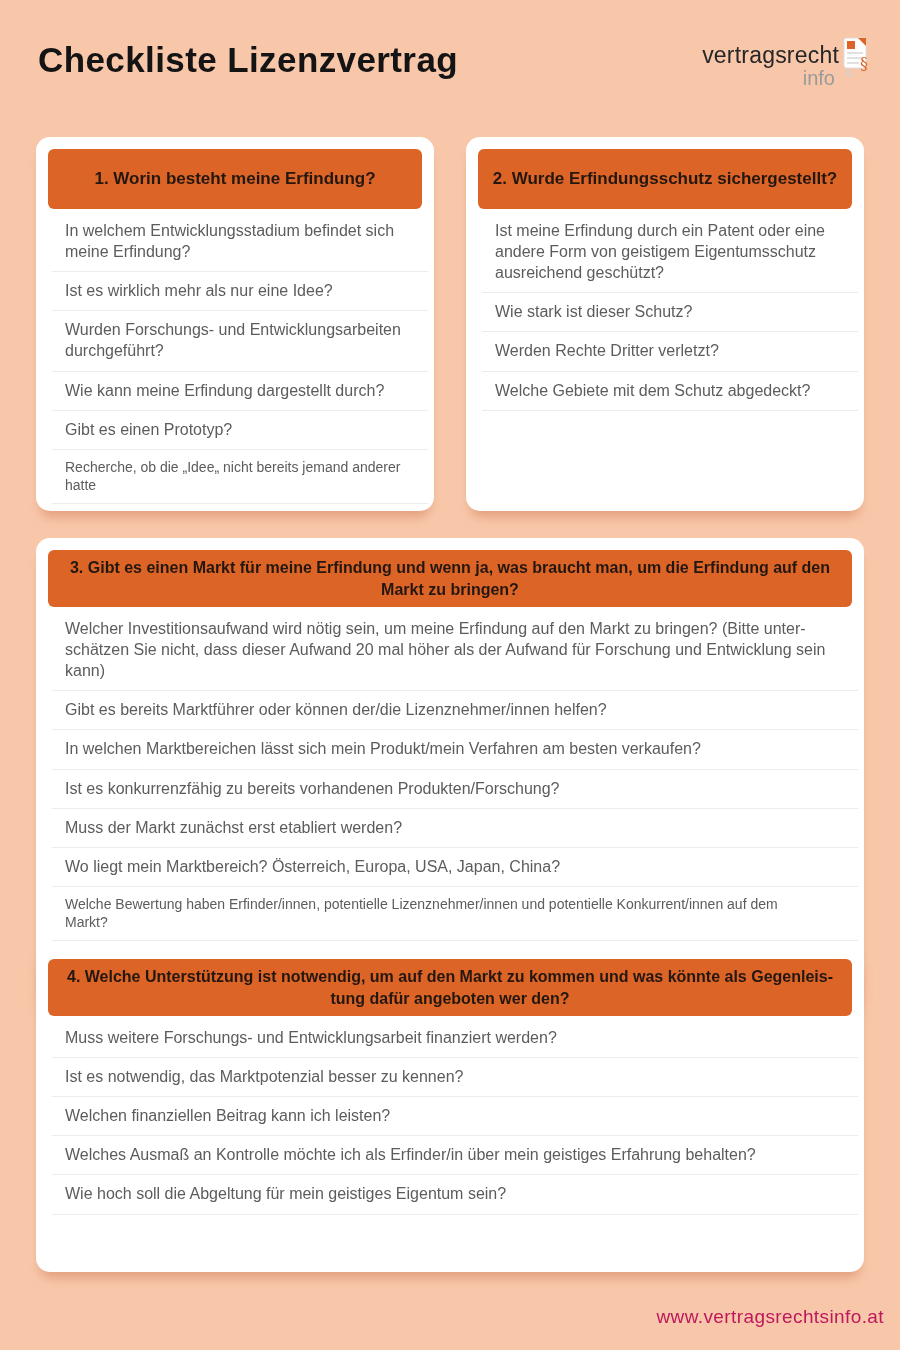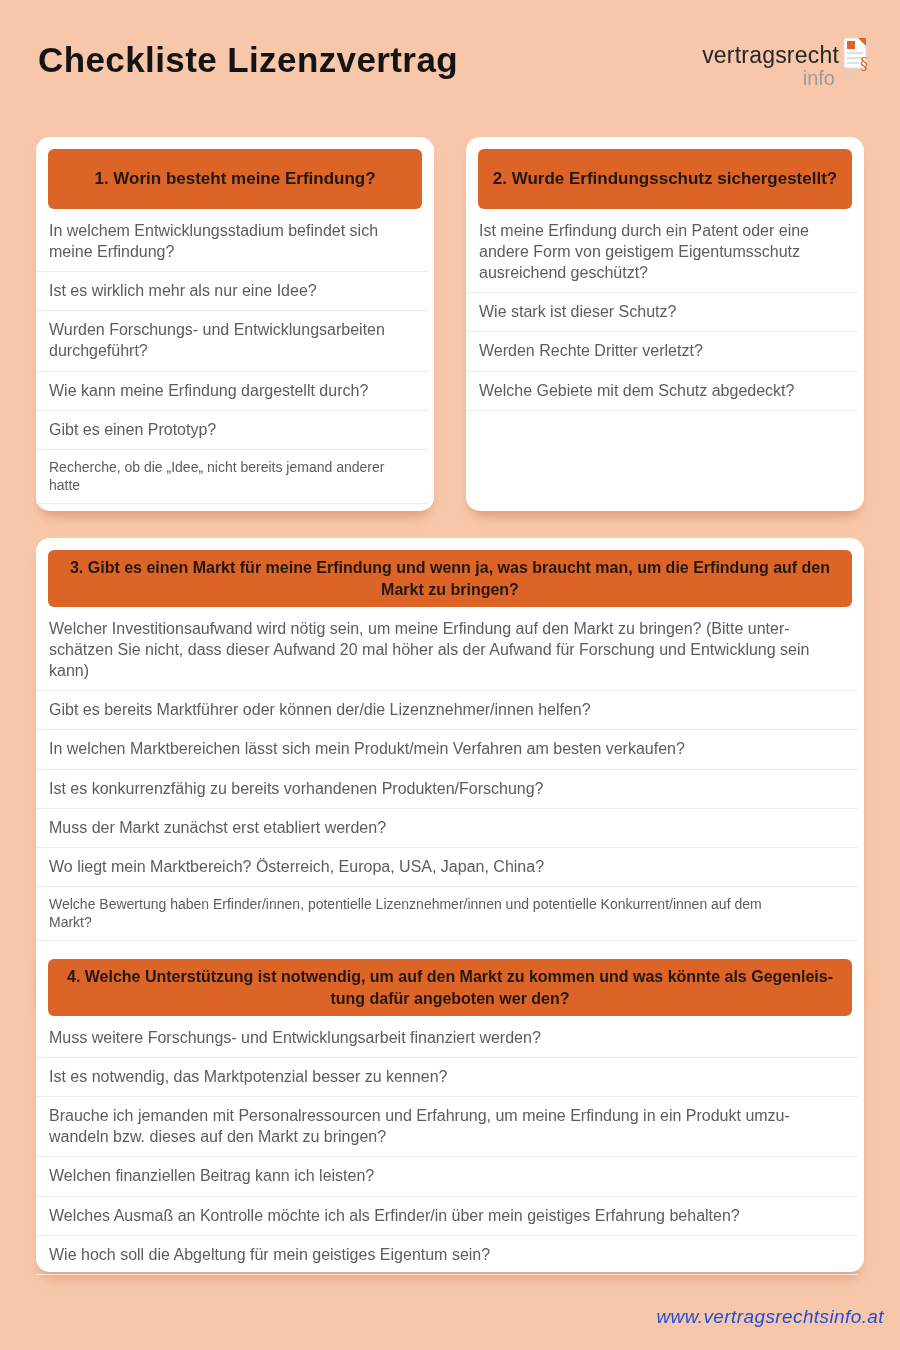--- a/index.html
+++ b/index.html
@@ -57,39 +57,38 @@
     display: flex;
     align-items: center;
     justify-content: center;
     text-align: center;
     color: #241710;
     font-weight: 700;
     white-space: pre-line;
   }
   .card-1 .card-header, .card-2 .card-header { height: 60px; font-size: 17px; }
   .card-3 .card-header, .card-4 .card-header { height: 57px; font-size: 16px; line-height: 1.35; }
-  .items { list-style: none; padding: 3px 6px 0 0; }
+  .items { list-style: none; padding: 3px 6px 0 16px; }
   .item {
     padding: 8px 13px 9px 13px;
     border-bottom: 1px solid #ECECEC;
     font-size: 16px;
     line-height: 1.32;
     color: #5C5C5C;
     white-space: pre-line;
   }
   .item.sm { font-size: 14px; line-height: 1.3; }
   
   .footer-url {
     position: absolute;
     right: 16px; top: 1306px;
     font-size: 19px;
     letter-spacing: 0.4px;
-    color: #1d4ed8;
+    color: #be185d;
     text-decoration: none;
-    font-style: italic;
   }
 </style>
 </head>
 <body>
 
 <h1 class="page-title">Checkliste Lizenzvertrag</h1>
 
 <div class="logo">
   <div class="logo-text">
     <div class="logo-name">vertragsrecht</div>
@@ -152,21 +151,19 @@
 Markt?</li>
   </ul>
 </section>
 
 <section class="card card-4">
   <div class="card-header">4. Welche Unterstützung ist notwendig, um auf den Markt zu kommen und was könnte als Gegenleis-
 tung dafür angeboten wer den?</div>
   <ul class="items">
     <li class="item">Muss weitere Forschungs- und Entwicklungsarbeit finanziert werden?</li>
     <li class="item">Ist es notwendig, das Marktpotenzial besser zu kennen?</li>
-    <li class="item">Brauche ich jemanden mit Personalressourcen und Erfahrung, um meine Erfindung in ein Produkt umzu-
-wandeln bzw. dieses auf den Markt zu bringen?</li>
     <li class="item">Welchen finanziellen Beitrag kann ich leisten?</li>
     <li class="item">Welches Ausmaß an Kontrolle möchte ich als Erfinder/in über mein geistiges Erfahrung behalten?</li>
     <li class="item">Wie hoch soll die Abgeltung für mein geistiges Eigentum sein?</li>
   </ul>
 </section>
 
 <a class="footer-url">www.vertragsrechtsinfo.at</a>
 
 </body></html>

